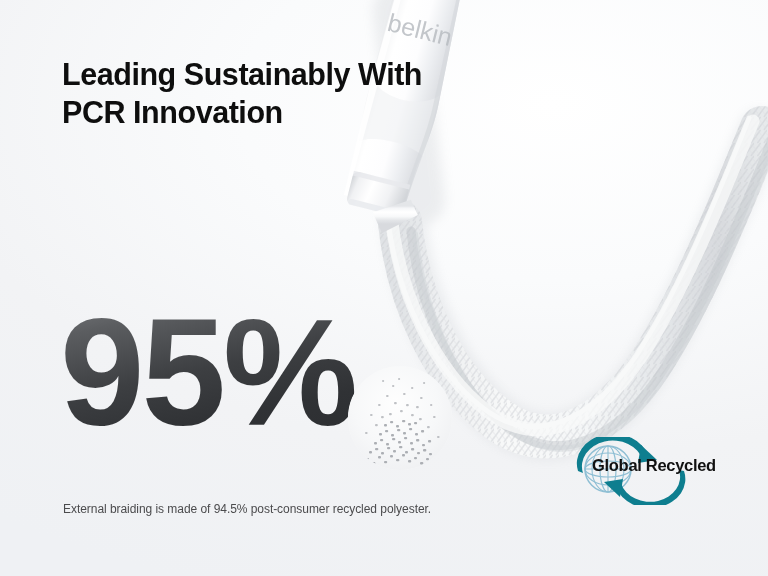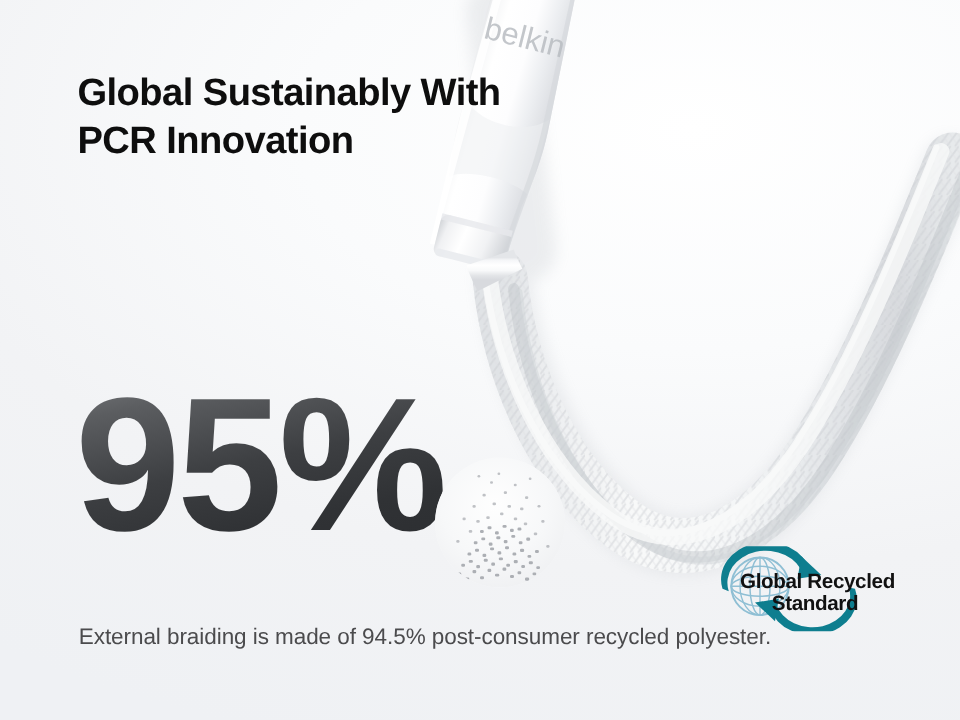--- a/index.html
+++ b/index.html
@@ -91,21 +91,21 @@
     font-weight: 700;
     letter-spacing: -0.3px;
   }
   .grs-line1 { font-size: 16.5px; line-height: 17px; text-align: left; }
   .grs-line2 { font-size: 16.5px; line-height: 18px; text-align: center; padding-right: 10px;}
   
   .footnotes {
     position: absolute;
     left: 63px; top: 499px;
     width: 690px;
-    font-size: 18px;
+    font-size: 12px;
     line-height: 20px;
     color: #4b4b4d;
     letter-spacing: -0.05px;
   }
   .footnotes div { white-space: nowrap; }
 </style>
 </head>
 <body>
 
 <div id="stage">
@@ -243,21 +243,21 @@
       <rect x="372" y="208" width="54" height="6" rx="3" fill="#e9ebee" opacity="0.9"></rect>
 
       <text x="400" y="36" fill="#b9bdc2" font-size="25" font-family="Liberation Sans, sans-serif" font-weight="400" text-anchor="middle" opacity="0.85">belkin</text>
     </g>
 
     <g>
       <path d="M 392 206 C 394 212, 397 218, 400 224" stroke="url(#braidGradH)" stroke-width="40" fill="none" stroke-linecap="butt"></path>
     </g>
   </svg>
 
-  <div class="headline">Global Sustainably With
+  <div class="headline">Leading Sustainably With
 PCR Innovation</div>
 
 
   <div id="stat-wrap">
     <div id="stat-number">95%</div>
 
     <div id="pellet-circle">
       <svg viewBox="0 0 104 104" width="104" height="104" xmlns="http://www.w3.org/2000/svg">
         <defs>
           <radialGradient id="pelletBg" cx="46%" cy="36%" r="68%">
@@ -377,21 +377,20 @@
 
         <path d="M 128 34
                  A 34 28 0 0 1 60 50
                  L 65 46.5
                  A 30 25 0 0 0 123 33 Z"></path>
         <path d="M 64 60 L 48 45 L 67 42 Z"></path>
       </g>
     </svg>
     <div class="grs-text">
       <div class="grs-line1">Global Recycled</div>
-      <div class="grs-line2">Standard</div>
     </div>
   </div>
 
   <div class="footnotes">
     <div>External braiding is made of 94.5% post-consumer recycled polyester.</div>
   </div>
 
 </div>
 
 </body></html>

